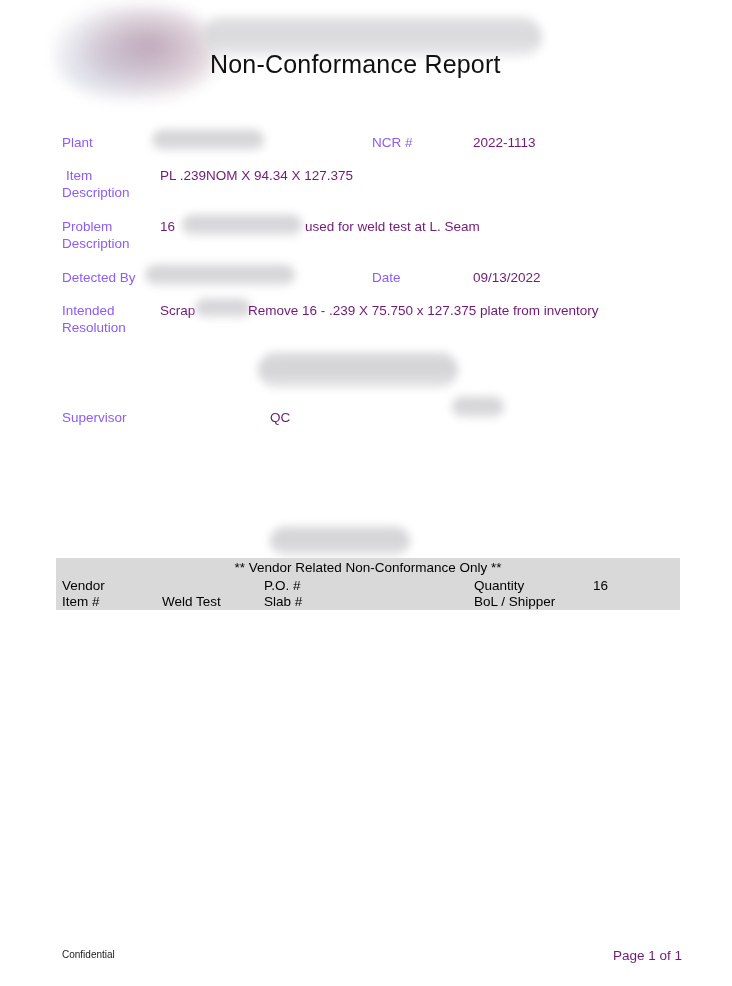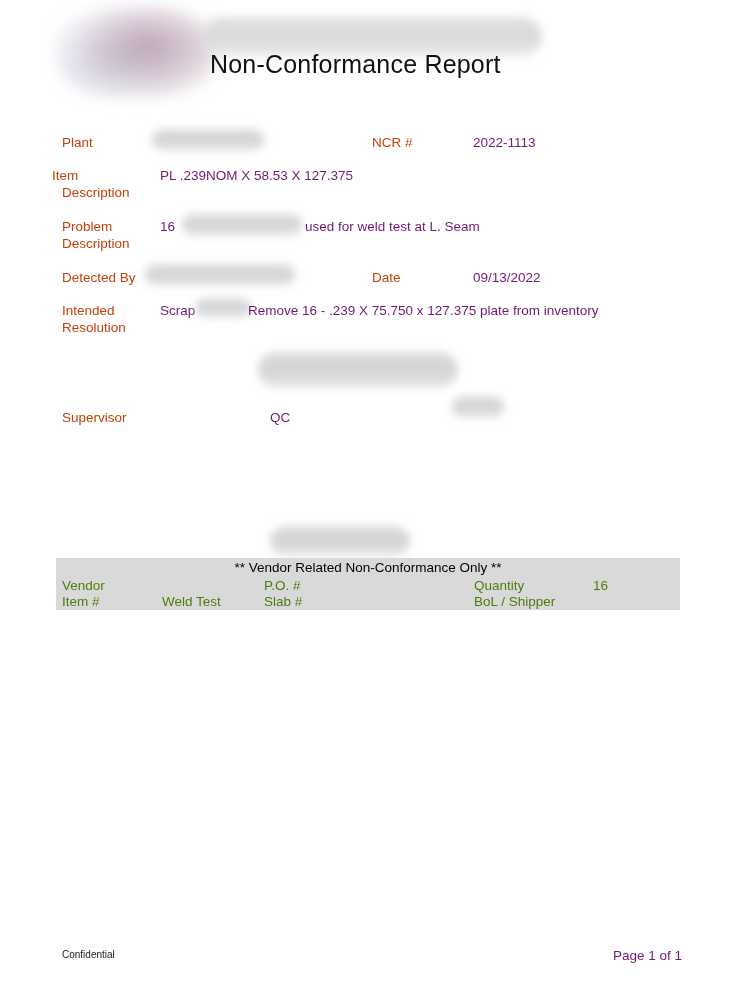--- a/index.html
+++ b/index.html
@@ -70,21 +70,21 @@
     top: 118px;
     width: 732px;
   }
   .row {
     position: absolute;
     font-size: 13.5px;
     line-height: 17px;
     color: #1a1a1a;
     white-space: nowrap;
   }
-  .label { color: #c2410c; }
+  .label { color: #8b5cf6; }
   .value { color: #701a75; }
 
   
   .blur {
     position: absolute;
     border-radius: 22px;
     background: linear-gradient(180deg, rgba(219,219,221,0.95) 0%, rgba(209,209,212,0.95) 50%, rgba(228,228,230,0.85) 100%);
     filter: blur(4.5px);
   }
 
@@ -102,21 +102,21 @@
     left: 0;
     top: 2px;
     width: 624px;
     text-align: center;
     font-size: 13.5px;
     color: #000000;
   }
   .vendor-cell {
     position: absolute;
     font-size: 13.5px;
-    color: #4d7c0f;
+    color: #000000;
     white-space: nowrap;
   }
 
   
   .footer-left {
     position: absolute;
     left: 50px;
     top: 949px;
     font-size: 10px;
     color: #1a1a1a;
@@ -140,23 +140,23 @@
     <div class="doc-title">Non-Conformance Report</div>
   </div>
 
   <div class="form">
 
     <div class="row label" style="left:50px; top:16px;">Plant</div>
     <div class="blur" style="left:140px; top:11px; width:112px; height:22px;"></div>
     <div class="row label" style="left:360px; top:16px;">NCR #</div>
     <div class="row value" style="left:461px; top:16px;">2022-1113</div>
 
-    <div class="row label" style="left:40px; top:49px;text-align:right;">Item</div>
+    <div class="row label" style="left:54px; top:49px;text-align:right;">Item</div>
     <div class="row label" style="left:50px; top:66px;">Description</div>
-    <div class="row value" style="left:148px; top:49px;">PL .239NOM X 58.53 X 127.375</div>
+    <div class="row value" style="left:148px; top:49px;">PL .239NOM X 94.34 X 127.375</div>
 
     <div class="row label" style="left:50px; top:100px;">Problem</div>
     <div class="row label" style="left:50px; top:117px;">Description</div>
     <div class="row value" style="left:148px; top:100px;">16</div>
     <div class="blur" style="left:170px; top:96px; width:120px; height:22px;"></div>
     <div class="row value" style="left:293px; top:100px;">used for weld test at L. Seam</div>
 
     <div class="row label" style="left:50px; top:151px;">Detected By</div>
     <div class="blur" style="left:133px; top:146px; width:150px; height:22px;"></div>
     <div class="row label" style="left:360px; top:151px;">Date</div>

